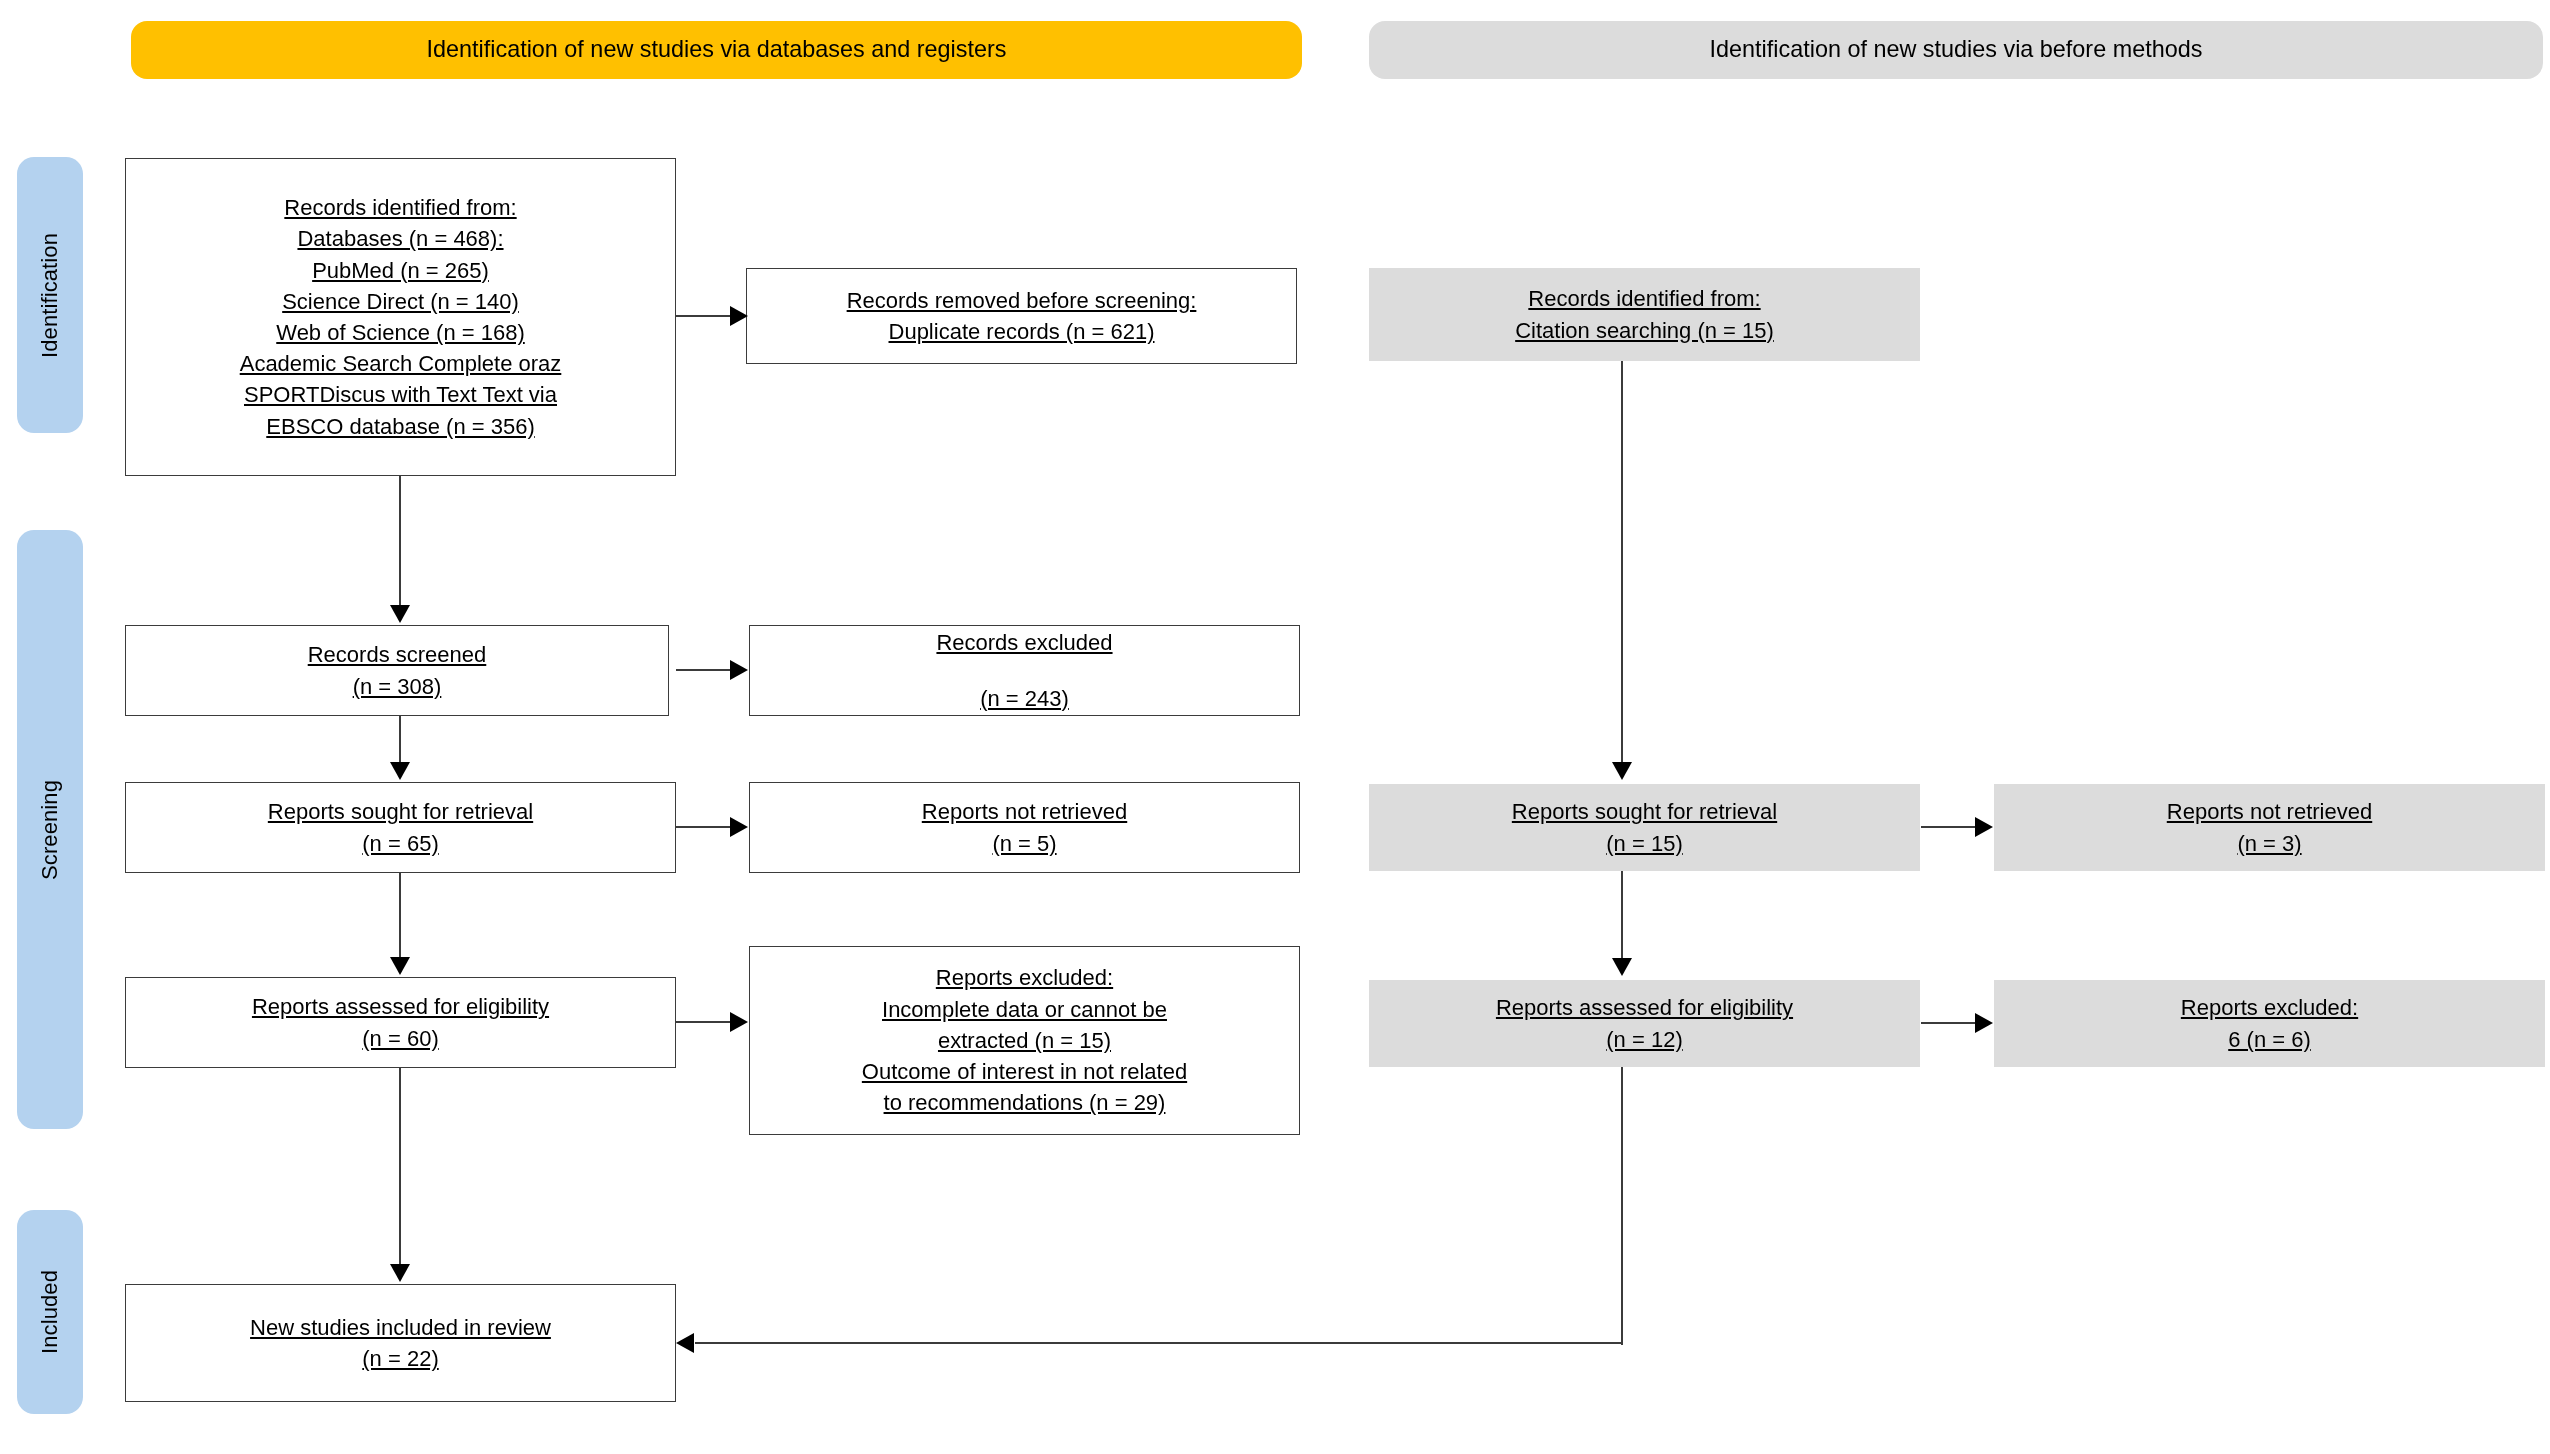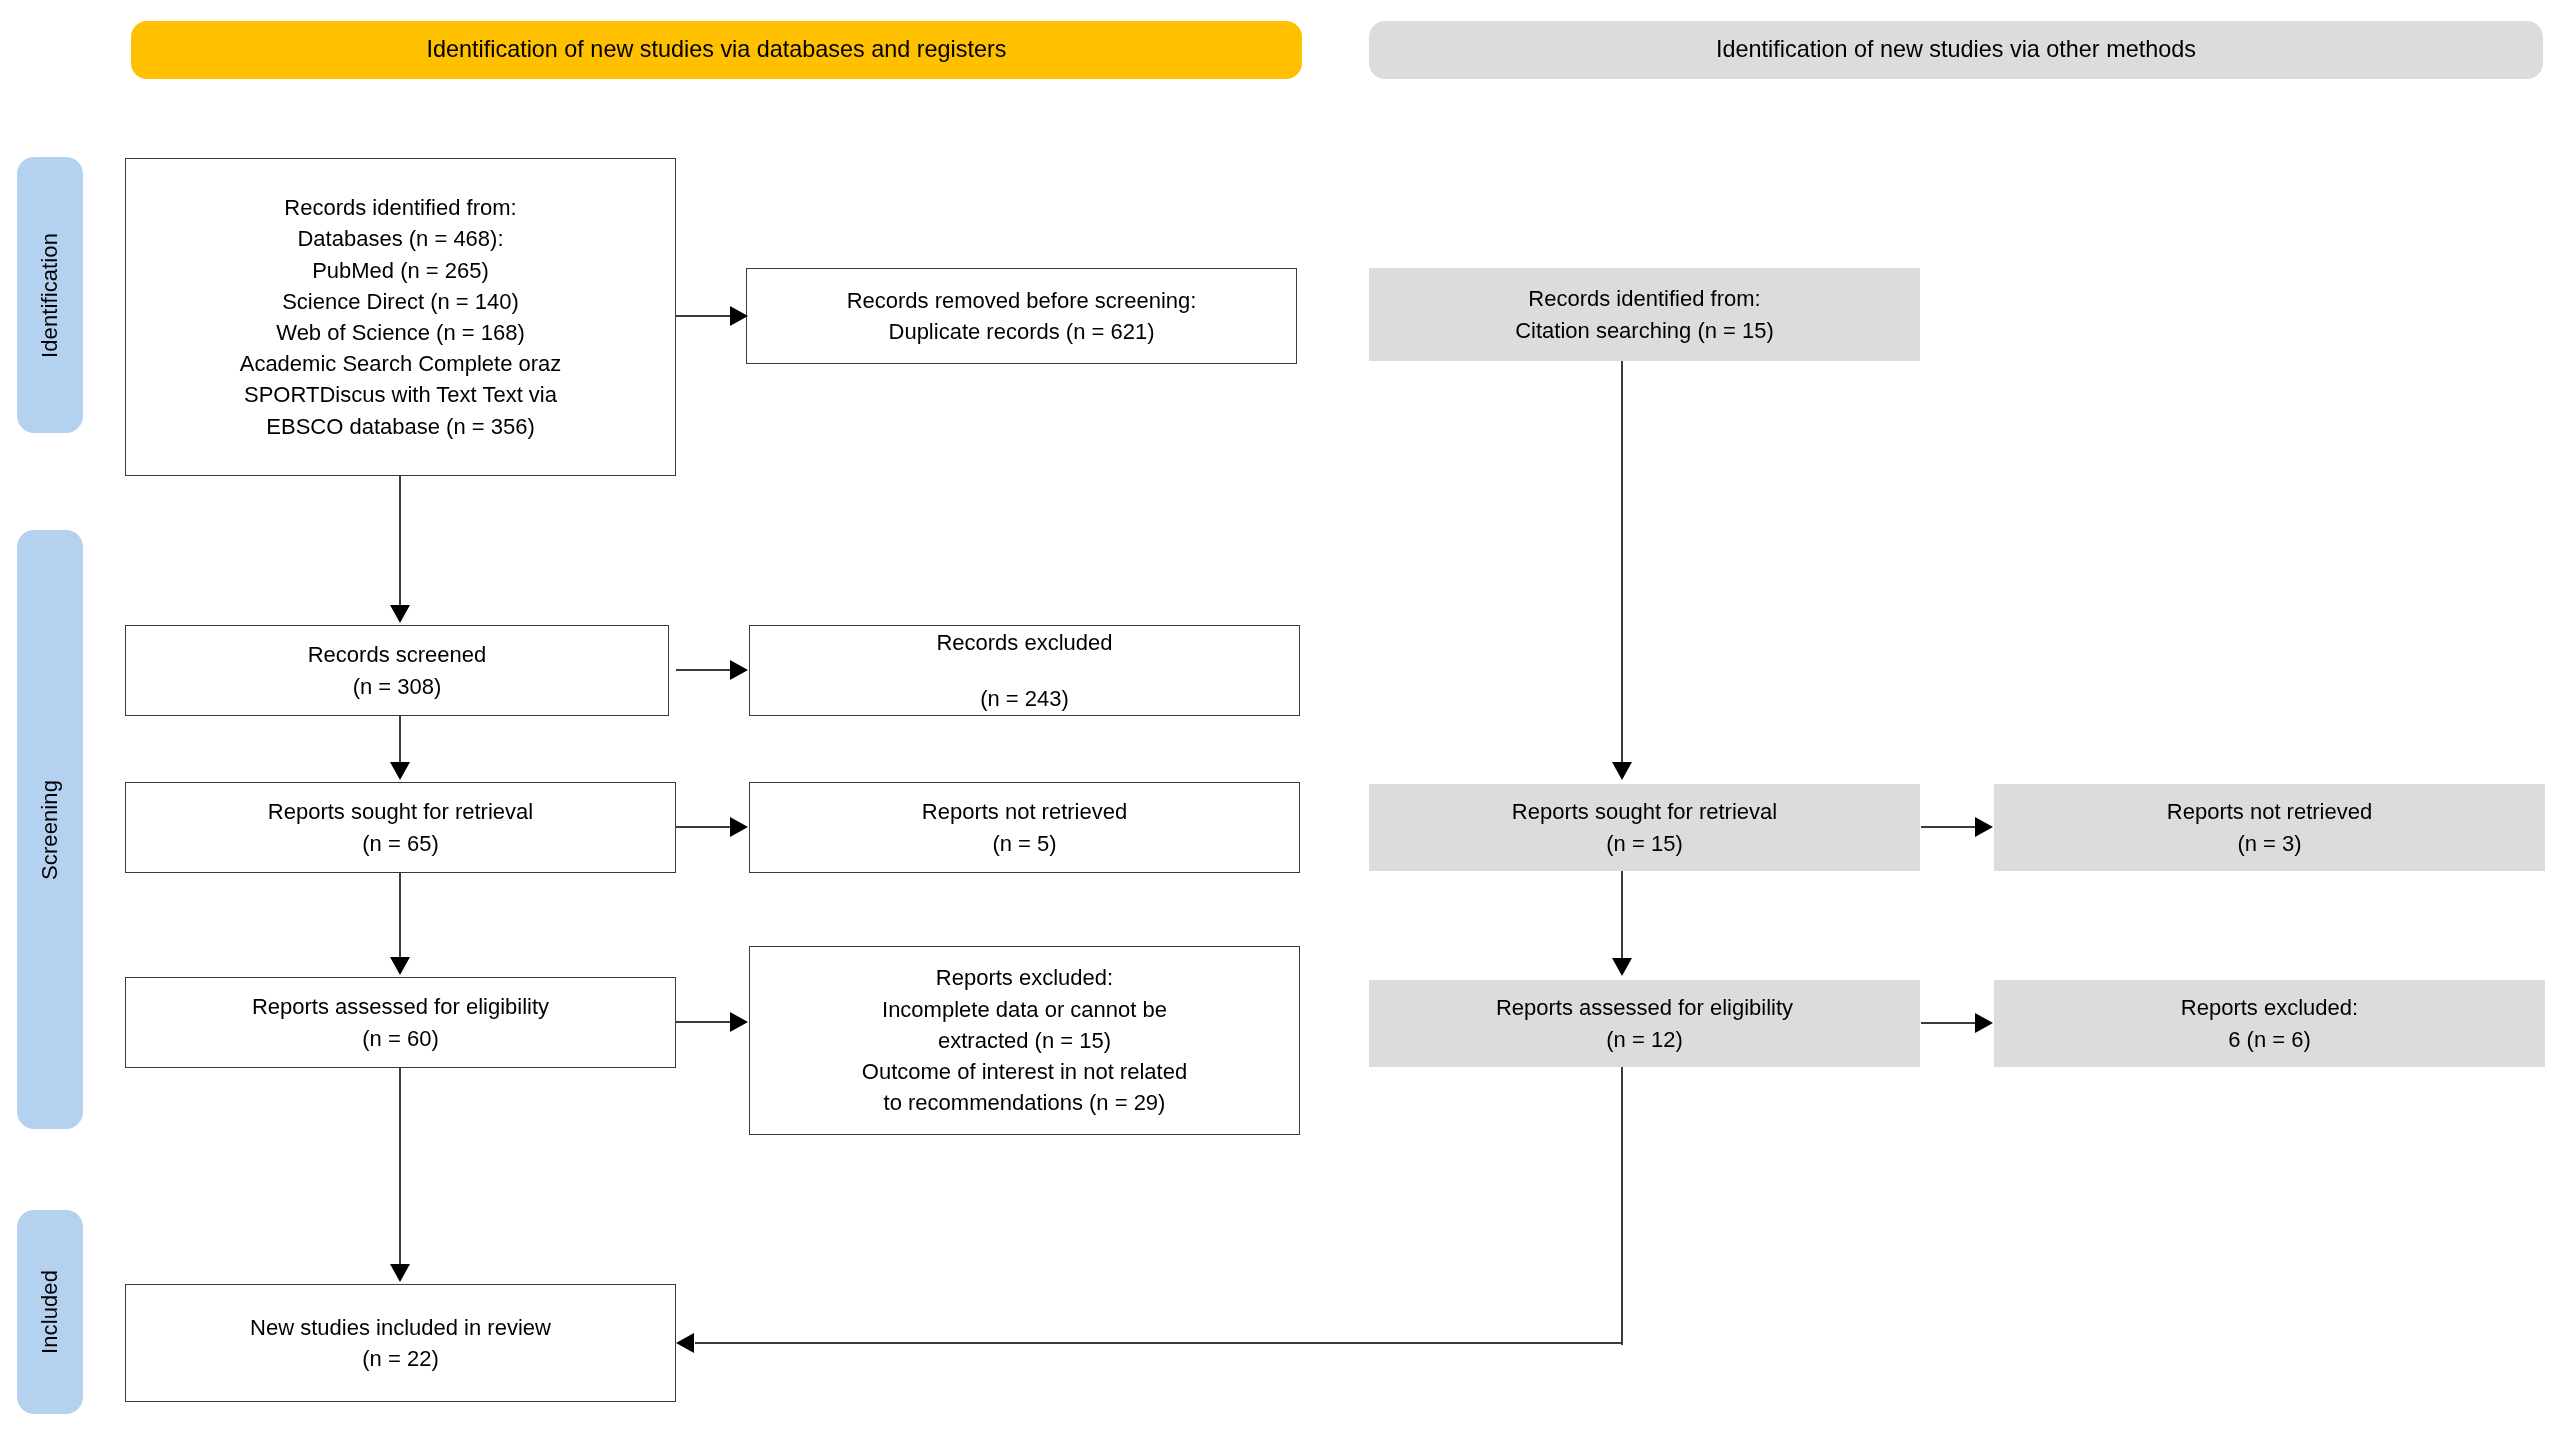--- a/index.html
+++ b/index.html
@@ -62,21 +62,21 @@
     padding:4.8px 8.4px;
   }
   .box.white{
     background:#ffffff;
     border:1.8px solid #3b3b3b;
   }
   .box.gray{
     background:#DCDCDC;
     border:0;
   }
-  .box .ln{display:block;white-space:nowrap;}
+  .box .ln{display:block;white-space:nowrap;text-decoration:underline;}
 
   
   .conn{position:absolute;background:#3b3b3b;}
   .conn.v{width:2.4px;}
   .conn.h{height:2.4px;}
   .arrow{position:absolute;width:0;height:0;}
   .arrow.down{
     border-left:10.2px solid transparent;
     border-right:10.2px solid transparent;
     border-top:18px solid #000000;
@@ -95,21 +95,21 @@
 </head>
 <body>
 
 <div id="stage">
 
   <div class="banner banner-db" style="left:131px;top:21px;width:1171px;height:58px;">
     <span>Identification of new studies via databases and registers</span>
   </div>
 
   <div class="banner banner-other" style="left:1369px;top:21px;width:1174px;height:58px;">
-    <span>Identification of new studies via other methods</span>
+    <span>Identification of new studies via before methods</span>
   </div>
 
   <div class="stage-bar" style="left:17px;top:157px;width:66px;height:276px;">
     <span>Identification</span>
   </div>
 
   <div class="stage-bar" style="left:17px;top:530px;width:66px;height:599px;">
     <span>Screening</span>
   </div>
 

